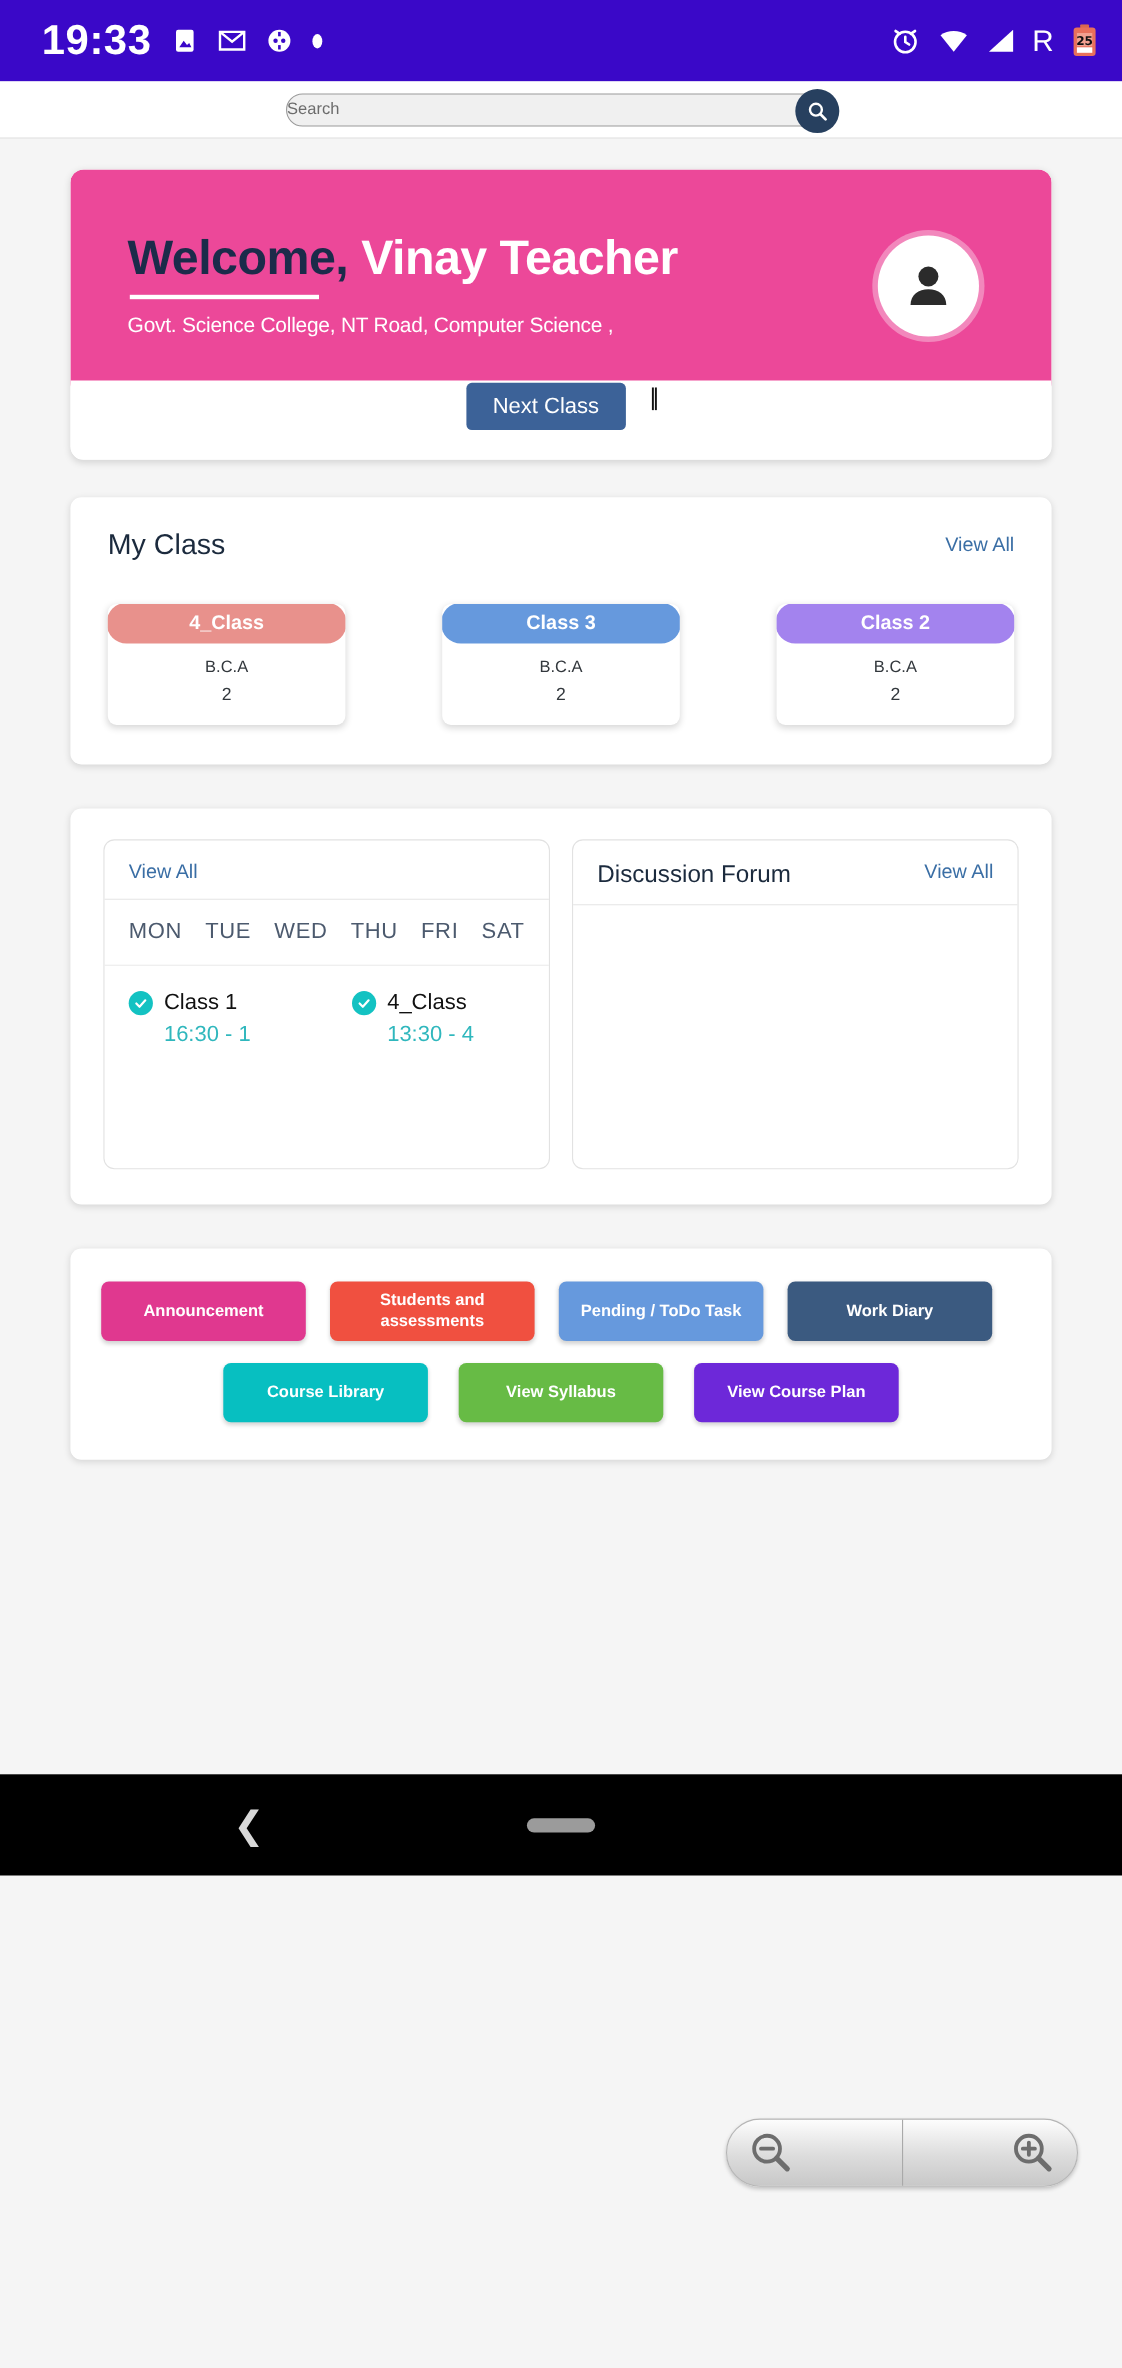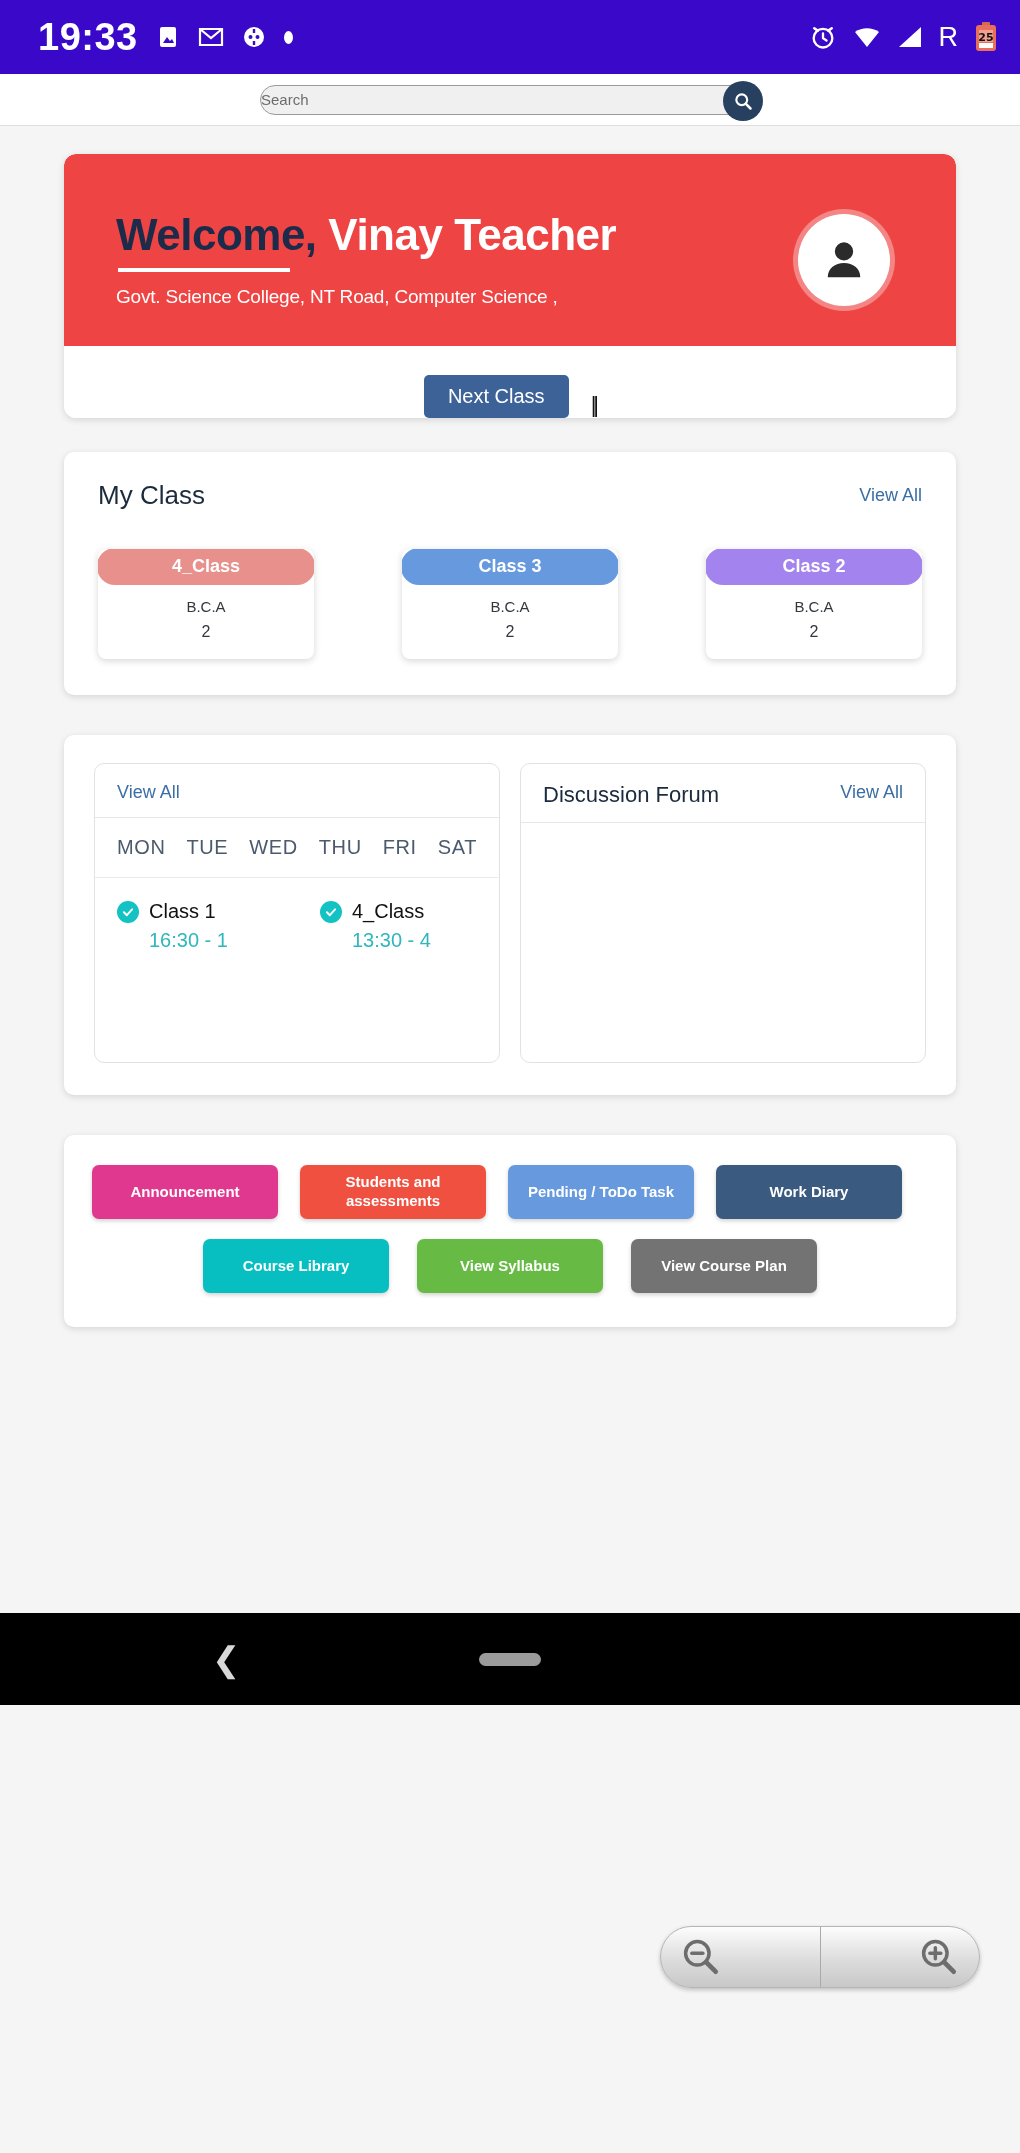--- a/index.html
+++ b/index.html
@@ -69,23 +69,23 @@
   .welcome-text h1 .w-first { color: #1c2b4a; }
   .welcome-rule { width: 172px; height: 4px; background: #ffffff; margin: 10px 0 14px 2px; }
   .welcome-sub { color: #ffffff; font-size: 19px; letter-spacing: -0.2px; }
   .avatar {
     width: 92px; height: 92px; border-radius: 50%; background: #fff;
     display: flex; align-items: center; justify-content: center;
     box-shadow: 0 0 0 5px rgba(255,255,255,0.35);
     margin-right: 26px;
   }
   .nextclass-row {
-    height: 72px; display: flex; align-items: flex-end; justify-content: center;
+    height: 72px; display: flex; align-items: flex-start; justify-content: center;
     gap: 22px; background: #fff; border-radius: 0 0 12px 12px;
-    margin-top: -14px; padding-top: 14px; position: relative; z-index: 1;
+    margin-top: -14px; padding-top: 2px; position: relative; z-index: 1;
   }
   .nextclass-btn {
     background: #3C6298; color: #fff; border: none; border-radius: 5px;
     font-family: "Liberation Sans", sans-serif;
     font-size: 20px; padding: 10px 24px; cursor: pointer;
   }
   .pause-mark { color: #111; font-size: 22px; letter-spacing: -3px; font-weight: 300; }
 
   
   .myclass-card { margin-top: 34px; padding: 28px 34px 36px 34px; }
@@ -243,21 +243,21 @@
             <circle cx="10.5" cy="10.5" r="6.5" fill="none" stroke="#fff" stroke-width="2.6"></circle>
             <path d="M15.5 15.5L21 21" stroke="#fff" stroke-width="3" stroke-linecap="round"></path>
           </svg>
       </button>
     </div>
   </div>
 
   <div class="page">
 
     <div class="card welcome-card">
-      <div class="welcome-banner" style="background: #ef4444;">
+      <div class="welcome-banner" style="background: #ec4899;">
         <div class="welcome-text">
           <h1>
             <span class="w-first">Welcome,</span>
             <span>Vinay Teacher</span>
           </h1>
           <div class="welcome-rule"></div>
           <div class="welcome-sub">Govt. Science College, NT Road, Computer Science ,</div>
         </div>
         <div class="avatar">
           <svg width="52" height="52" viewBox="0 0 24 24">
@@ -349,21 +349,21 @@
     <div class="card actions-card">
       <div class="act-row">
         <button class="act-btn" style="background: rgb(224, 56, 143);">Announcement</button>
         <button class="act-btn" style="background: rgb(240, 80, 64);">Students and assessments</button>
         <button class="act-btn" style="background: rgb(102, 153, 221);">Pending / ToDo Task</button>
         <button class="act-btn" style="background: rgb(59, 90, 128);">Work Diary</button>
       </div>
       <div class="act-row second">
         <button class="act-btn" style="background: rgb(7, 191, 193);">Course Library</button>
         <button class="act-btn" style="background: rgb(103, 187, 69);">View Syllabus</button>
-        <button class="act-btn" style="background: #737373;">View Course Plan</button>
+        <button class="act-btn" style="background: #6d28d9;">View Course Plan</button>
       </div>
     </div>
 
   </div>
 
   <div class="zoom-ctrl">
     <div class="zoom-half out">
       <svg width="44" height="44" viewBox="0 0 24 24">
           <circle cx="10" cy="10" r="6.4" fill="none" stroke="#6d6d6d" stroke-width="1.9"></circle>
           <path d="M7 10h6" stroke="#6d6d6d" stroke-width="1.9" stroke-linecap="round"></path>

